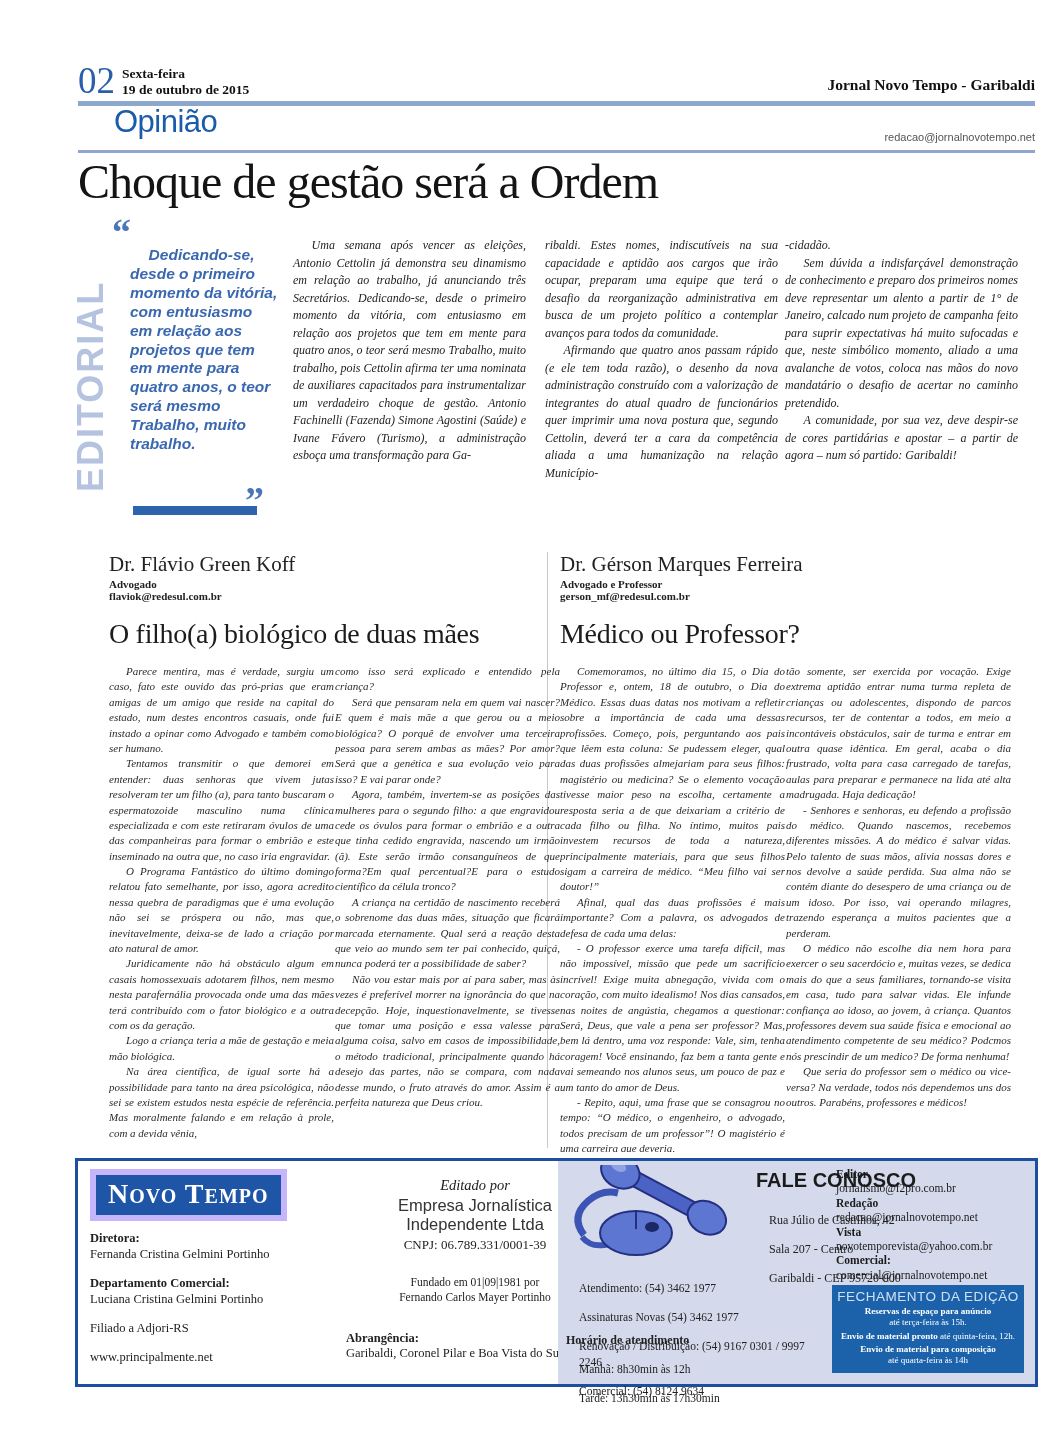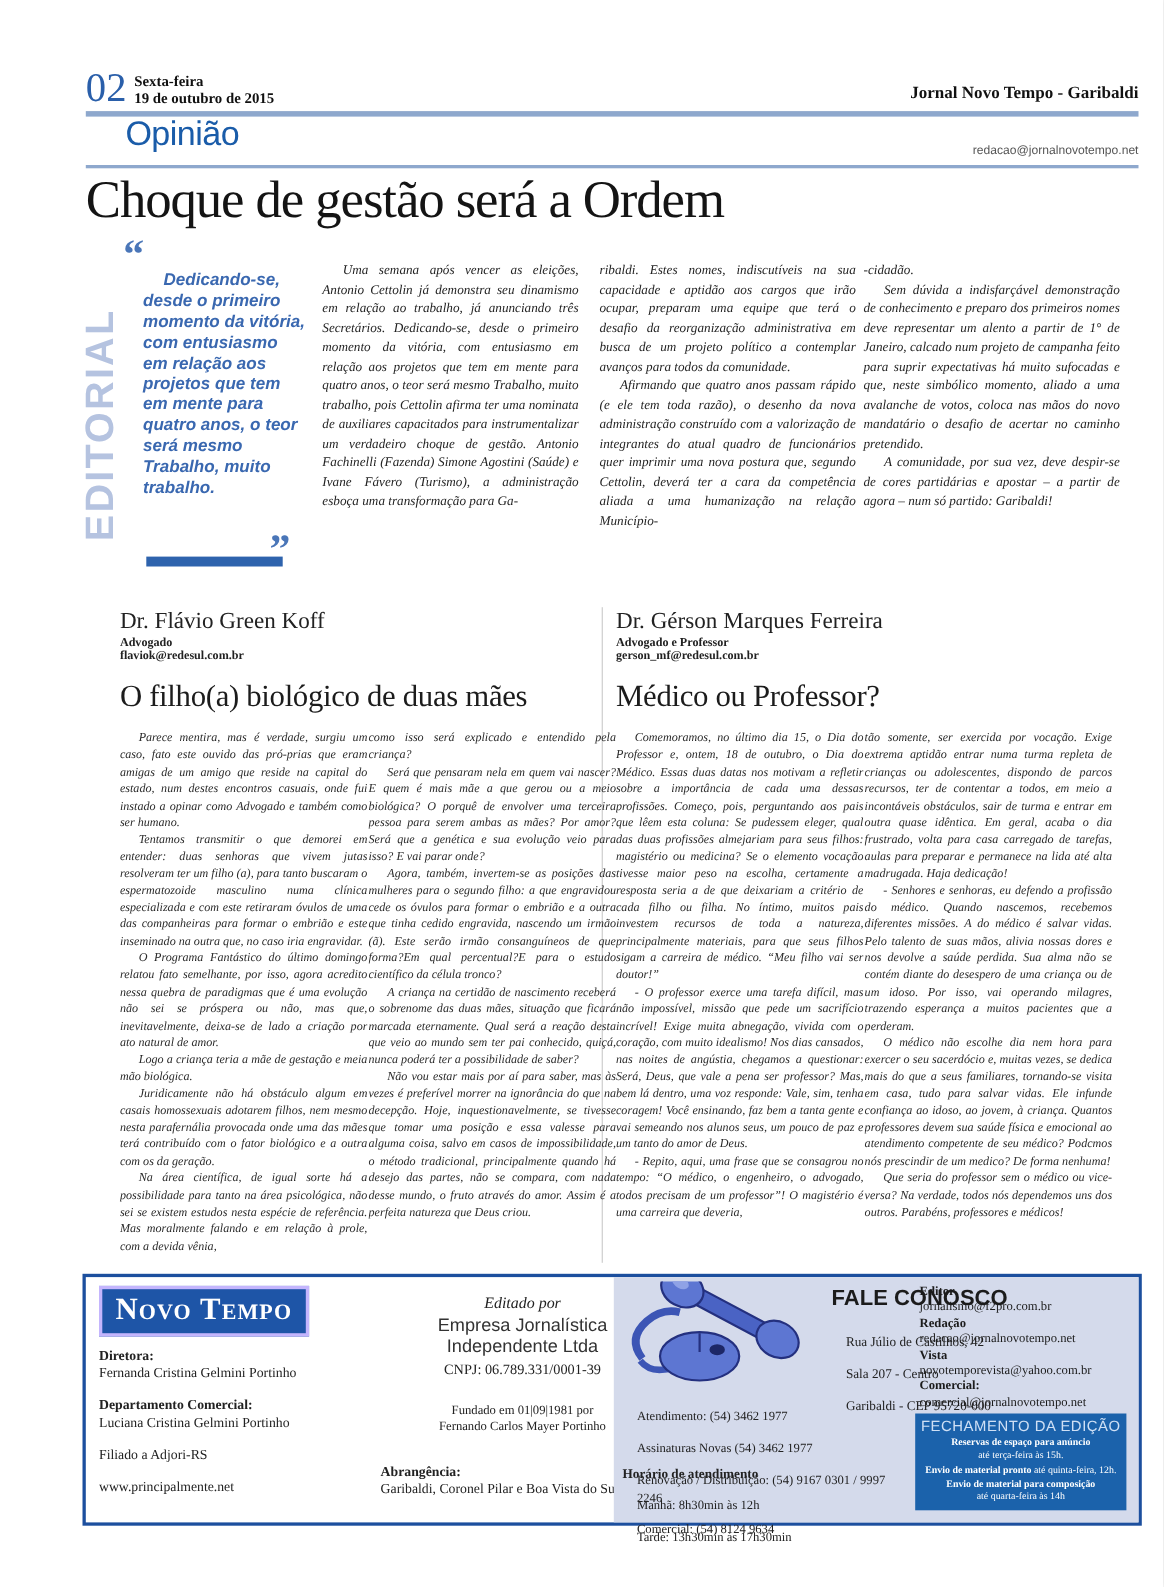--- a/index.html
+++ b/index.html
@@ -40,21 +40,21 @@
   .byline-name{font-size:21px;color:#222;}
   .byline-role{font-weight:bold;font-size:11px;color:#222;margin-top:1px;}
   .byline-email{font-weight:bold;font-size:11px;color:#222;}
   .article-headline{font-size:28px;color:#1c1c1c;margin-top:16px;letter-spacing:-.3px;}
   .cols{display:flex;gap:1px;margin-top:14px;}
   .col{width:225px;font-style:italic;font-size:11px;line-height:1.40;text-align:justify;color:#2a2a2a;height:488px;overflow:hidden;}
   
   .footer{position:absolute;left:75px;top:1158px;width:963px;height:229px;border:3px solid #1c4f9e;
         background:#fff;box-sizing:border-box;}
   .f-left{position:absolute;left:12px;top:8px;width:290px;font-size:12.5px;color:#222;}
-  .logo-box{display:inline-block;background:#1e55a7;border:3px solid #c4b5fd;color:#fff;
+  .logo-box{display:inline-block;background:#1e55a7;border:6px solid #c4b5fd;color:#fff;
         font-variant:small-caps;font-weight:bold;font-size:28px;line-height:1;padding:5px 12px 7px;letter-spacing:1px;}
   .f-label{font-weight:bold;margin-top:10px;}
   .f-line{margin-top:1px;}
   .f-gap{margin-top:14px;}
   .f-mid{position:absolute;left:268px;top:16px;width:258px;text-align:center;color:#222;}
   .editado{font-style:italic;font-size:14.5px;}
   .empresa{font-family:"Liberation Sans",sans-serif;font-size:16.5px;color:#333;line-height:1.15;margin-top:2px;}
   .cnpj{font-size:13px;margin-top:3px;}
   .fundado{font-size:11.5px;margin-top:22px;line-height:1.3;}
   .abrang{margin-top:26px;text-align:left;font-size:12.5px;}
@@ -115,42 +115,43 @@
   <div class="article article-left">
     <div class="byline-name">Dr. Flávio Green Koff</div>
     <div class="byline-role">Advogado</div>
     <div class="byline-email">flaviok@redesul.com.br</div>
     <div class="article-headline">O filho(a) biológico de duas mães</div>
     <div class="cols">
       <div class="col body-text">
           <p class="para">Parece mentira, mas é verdade, surgiu um caso, fato este ouvido das pró-prias que eram amigas de um amigo que reside na capital do estado, num destes encontros casuais, onde fui instado a opinar como Advogado e também como ser humano.</p>
           <p class="para">Tentamos transmitir o que demorei em entender: duas senhoras que vivem jutas resolveram ter um filho (a), para tanto buscaram o espermatozoide masculino numa clínica especializada e com este retiraram óvulos de uma das companheiras para formar o embrião e este inseminado na outra que, no caso iria engravidar.</p>
           <p class="para">O Programa Fantástico do último domingo relatou fato semelhante, por isso, agora acredito nessa quebra de paradigmas que é uma evolução não sei se próspera ou não, mas que, inevitavelmente, deixa-se de lado a criação por ato natural de amor.</p>
+          <p class="para">Juridicamente não há obstáculo algum em casais homossexuais adotarem filhos, nem mesmo nesta parafernália provocada onde uma das mães terá contribuído com o fator biológico e a outra com os da geração.</p>
           <p class="para">Logo a criança teria a mãe de gestação e meia mão biológica.</p>
-          <p class="para">Juridicamente não há obstáculo algum em casais homossexuais adotarem filhos, nem mesmo nesta parafernália provocada onde uma das mães terá contribuído com o fator biológico e a outra com os da geração.</p>
           <p class="para">Na área científica, de igual sorte há a possibilidade para tanto na área psicológica, não sei se existem estudos nesta espécie de referência. Mas moralmente falando e em relação à prole, com a devida vênia,</p>
         </div>
       <div class="col body-text">
           <p class="para cont">como isso será explicado e entendido pela criança?</p>
           <p class="para">Será que pensaram nela em quem vai nascer? E quem é mais mãe a que gerou ou a meio biológica? O porquê de envolver uma terceira pessoa para serem ambas as mães? Por amor?Será que a genética e sua evolução veio para isso? E vai parar onde?</p>
           <p class="para">Agora, também, invertem-se as posições das mulheres para o segundo filho: a que engravidou cede os óvulos para formar o embrião e a outra que tinha cedido engravida, nascendo um irmão (ã). Este serão irmão consanguíneos de que forma?Em qual percentual?E para o estudo científico da célula tronco?</p>
           <p class="para">A criança na certidão de nascimento receberá o sobrenome das duas mães, situação que ficará marcada eternamente. Qual será a reação desta que veio ao mundo sem ter pai conhecido, quiçá, nunca poderá ter a possibilidade de saber?</p>
           <p class="para">Não vou estar mais por aí para saber, mas às vezes é preferível morrer na ignorância do que na decepção. Hoje, inquestionavelmente, se tivesse que tomar uma posição e essa valesse para alguma coisa, salvo em casos de impossibilidade, o método tradicional, principalmente quando há desejo das partes, não se compara, com nada desse mundo, o fruto através do amor. Assim é a perfeita natureza que Deus criou.</p>
         </div>
     </div>
   </div>
 
   <div class="article article-right">
     <div class="byline-name">Dr. Gérson Marques Ferreira</div>
     <div class="byline-role">Advogado e Professor</div>
     <div class="byline-email">gerson_mf@redesul.com.br</div>
     <div class="article-headline">Médico ou Professor?</div>
     <div class="cols">
       <div class="col body-text">
           <p class="para">Comemoramos, no último dia 15, o Dia do Professor e, ontem, 18 de outubro, o Dia do Médico. Essas duas datas nos motivam a refletir sobre a importância de cada uma dessas profissões. Começo, pois, perguntando aos pais que lêem esta coluna: Se pudessem eleger, qual das duas profissões almejariam para seus filhos: magistério ou medicina? Se o elemento vocação tivesse maior peso na escolha, certamente a resposta seria a de que deixariam a critério de cada filho ou filha. No íntimo, muitos pais investem recursos de toda a natureza, principalmente materiais, para que seus filhos sigam a carreira de médico. “Meu filho vai ser doutor!”</p>
+          <p class="para">Afinal, qual das duas profissões é mais importante? Com a palavra, os advogados de defesa de cada uma delas:</p>
           <p class="para">- O professor exerce uma tarefa difícil, mas não impossível, missão que pede um sacrifício incrível! Exige muita abnegação, vivida com o coração, com muito idealismo! Nos dias cansados, nas noites de angústia, chegamos a questionar: Será, Deus, que vale a pena ser professor? Mas, bem lá dentro, uma voz responde: Vale, sim, tenha coragem! Você ensinando, faz bem a tanta gente e vai semeando nos alunos seus, um pouco de paz e um tanto do amor de Deus.</p>
           <p class="para">- Repito, aqui, uma frase que se consagrou no tempo: “O médico, o engenheiro, o advogado, todos precisam de um professor”! O magistério é uma carreira que deveria,</p>
         </div>
       <div class="col body-text">
           <p class="para cont">tão somente, ser exercida por vocação. Exige extrema aptidão entrar numa turma repleta de crianças ou adolescentes, dispondo de parcos recursos, ter de contentar a todos, em meio a incontáveis obstáculos, sair de turma e entrar em outra quase idêntica. Em geral, acaba o dia frustrado, volta para casa carregado de tarefas, aulas para preparar e permanece na lida até alta madrugada. Haja dedicação!</p>
           <p class="para">- Senhores e senhoras, eu defendo a profissão do médico. Quando nascemos, recebemos diferentes missões. A do médico é salvar vidas. Pelo talento de suas mãos, alivia nossas dores e nos devolve a saúde perdida. Sua alma não se contém diante do desespero de uma criança ou de um idoso. Por isso, vai operando milagres, trazendo esperança a muitos pacientes que a perderam.</p>
           <p class="para">O médico não escolhe dia nem hora para exercer o seu sacerdócio e, muitas vezes, se dedica mais do que a seus familiares, tornando-se visita em casa, tudo para salvar vidas. Ele infunde confiança ao idoso, ao jovem, à criança. Quantos professores devem sua saúde física e emocional ao atendimento competente de seu médico? Podcmos nós prescindir de um medico? De forma nenhuma!</p>
           <p class="para">Que seria do professor sem o médico ou vice-versa? Na verdade, todos nós dependemos uns dos outros. Parabéns, professores e médicos!</p>
         </div>
     </div>

